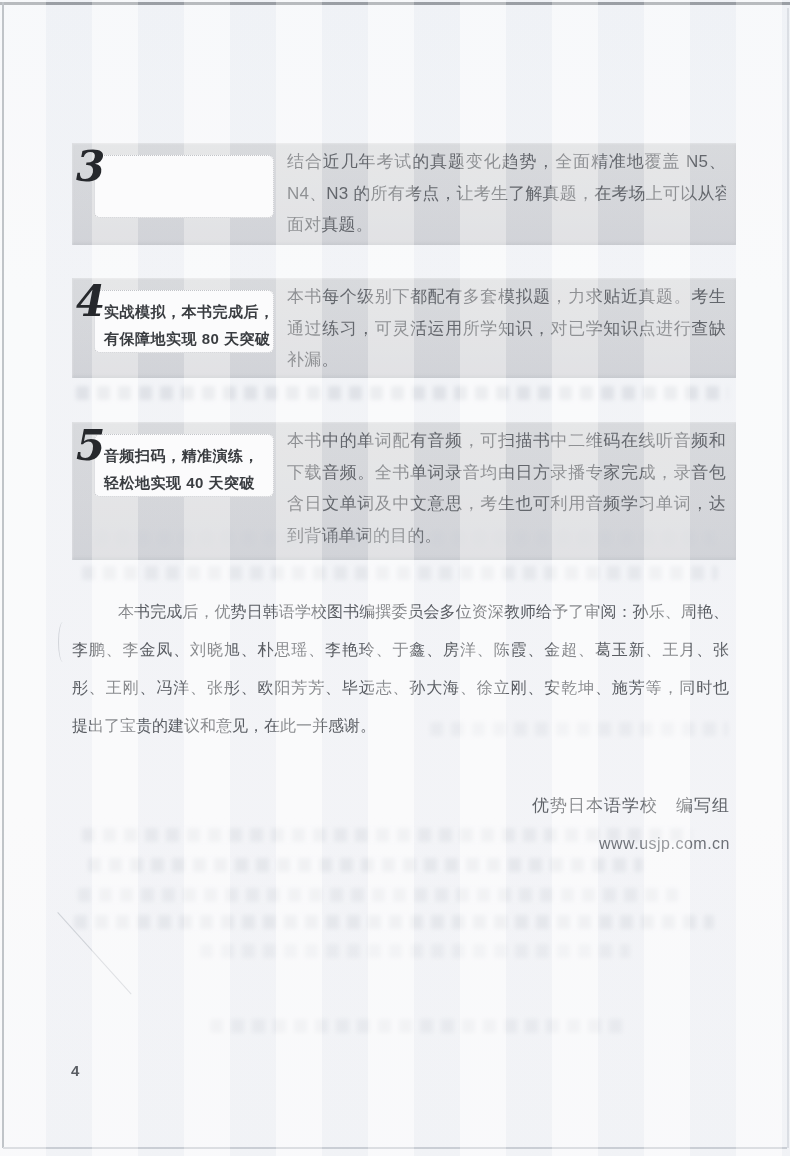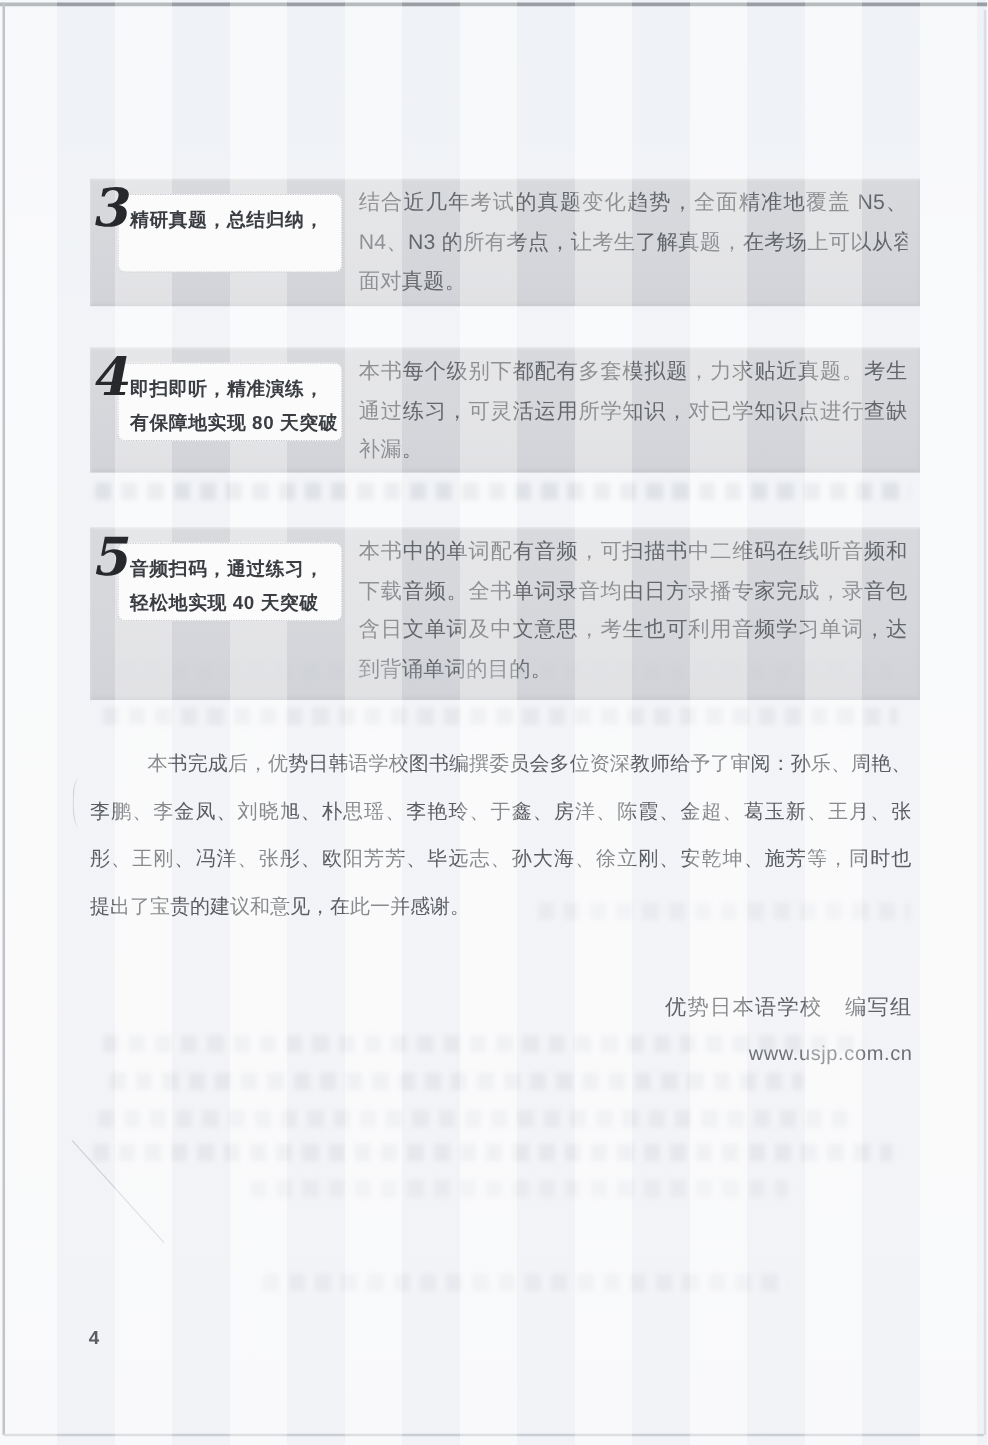--- a/index.html
+++ b/index.html
@@ -82,46 +82,45 @@
 <div class="scan">
 
   <div class="edge edge-top"></div>
   <div class="edge edge-left"></div>
   <div class="edge edge-bottom"></div>
   <div class="edge edge-right"></div>
 
   <section class="band band3">
     <span class="feat-num">3</span>
     <div class="feat-label">
-      <div class="feat-label-line">精研真题，总结归纳，</div>
     </div>
     <div class="feat-body">
       <div class="bline">结合近几年考试的真题变化趋势，全面精准地覆盖 N5、</div>
       <div class="bline">N4、N3 的所有考点，让考生了解真题，在考场上可以从容</div>
       <div class="bline last">面对真题。</div>
     </div>
   </section>
 
   <section class="band band4">
     <span class="feat-num">4</span>
     <div class="feat-label">
-      <div class="feat-label-line">即扫即听，精准演练，</div>
+      <div class="feat-label-line">实战模拟，本书完成后，</div>
       <div class="feat-label-line">有保障地实现 80 天突破</div>
     </div>
     <div class="feat-body">
       <div class="bline">本书每个级别下都配有多套模拟题，力求贴近真题。考生</div>
       <div class="bline">通过练习，可灵活运用所学知识，对已学知识点进行查缺</div>
       <div class="bline last">补漏。</div>
     </div>
   </section>
 
   <section class="band band5">
     <span class="feat-num">5</span>
     <div class="feat-label">
-      <div class="feat-label-line">音频扫码，通过练习，</div>
+      <div class="feat-label-line">音频扫码，精准演练，</div>
       <div class="feat-label-line">轻松地实现 40 天突破</div>
     </div>
     <div class="feat-body">
       <div class="bline">本书中的单词配有音频，可扫描书中二维码在线听音频和</div>
       <div class="bline">下载音频。全书单词录音均由日方录播专家完成，录音包</div>
       <div class="bline">含日文单词及中文意思，考生也可利用音频学习单词，达</div>
       <div class="bline last">到背诵单词的目的。</div>
     </div>
   </section>
 

